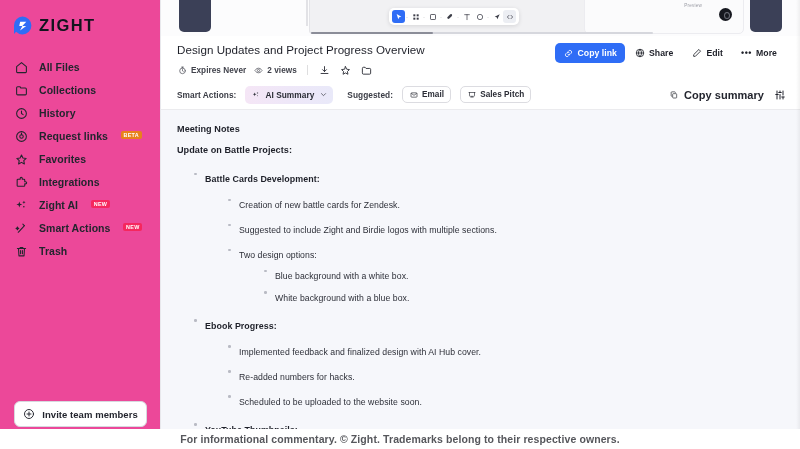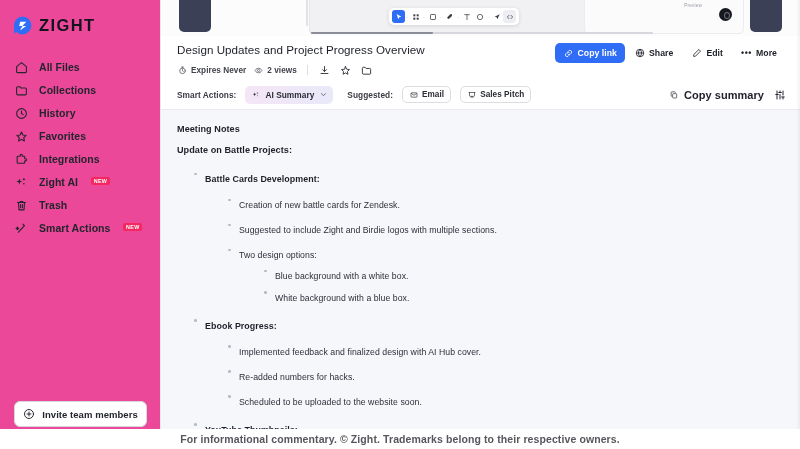--- a/index.html
+++ b/index.html
@@ -404,20 +404,31 @@
       <div class="nav-item">
         <span class="nav-ico">
           <svg width="13" height="13" viewBox="0 0 24 24" fill="none" stroke="currentColor" stroke-width="2" stroke-linecap="round" stroke-linejoin="round">
               <circle cx="12" cy="12" r="9"></circle>
               <path d="M12 7.5V12l3 2"></path>
             </svg>
         </span>
         <span class="nav-label">History</span>
       </div>
 
+      <div class="nav-item">
+        <span class="nav-ico">
+          <svg width="13" height="13" viewBox="0 0 24 24" fill="none" stroke="currentColor" stroke-width="2" stroke-linecap="round" stroke-linejoin="round">
+              <circle cx="12" cy="12" r="9"></circle>
+              <circle cx="12" cy="12" r="3.2"></circle>
+              <path d="M12 8.8V5.4"></path>
+            </svg>
+        </span>
+        <span class="nav-label">Request links</span>
+        <span class="badge beta">BETA</span>
+      </div>
 
       <div class="nav-item">
         <span class="nav-ico">
           <svg width="13" height="13" viewBox="0 0 24 24" fill="none" stroke="currentColor" stroke-width="2" stroke-linecap="round" stroke-linejoin="round">
               <path d="m12 3.6 2.6 5.6 6 .8-4.4 4.2 1.1 6-5.3-2.9-5.3 2.9 1.1-6L3.4 10l6-.8z"></path>
             </svg>
         </span>
         <span class="nav-label">Favorites</span>
       </div>
 
@@ -432,45 +443,45 @@
 
       <div class="nav-item">
         <span class="nav-ico">
           <svg width="13" height="13" viewBox="0 0 24 24" fill="currentColor">
               <path d="M8 4.5 9.4 8.6 13.5 10 9.4 11.4 8 15.5 6.6 11.4 2.5 10 6.6 8.6z"></path>
               <path d="M16.5 3 17.3 5.2 19.5 6 17.3 6.8 16.5 9 15.7 6.8 13.5 6 15.7 5.2z"></path>
               <circle cx="16.3" cy="14.2" r="1.5"></circle>
             </svg>
         </span>
         <span class="nav-label">Zight AI</span>
+        <span class="badge new">NEW</span>
+      </div>
+
+      <div class="nav-item">
+        <span class="nav-ico">
+          <svg width="13" height="13" viewBox="0 0 24 24" fill="none" stroke="currentColor" stroke-width="2" stroke-linecap="round" stroke-linejoin="round">
+              <path d="M6 19 17.5 6.5"></path>
+              <path d="m14.5 4 2.2 2.2"></path>
+              <path d="M4.5 9.3 5.3 11l1.7.8-1.7.8-.8 1.7-.8-1.7L2 11.8l1.7-.8z"></path>
+            </svg>
+        </span>
+        <span class="nav-label">Smart Actions</span>
         <span class="badge new">NEW</span>
       </div>
 
       <div class="nav-item">
         <span class="nav-ico">
           <svg width="13" height="13" viewBox="0 0 24 24" fill="none" stroke="currentColor" stroke-width="2" stroke-linecap="round" stroke-linejoin="round">
               <path d="M4.5 6.5h15"></path>
               <path d="M9.5 6.5V4.5h5v2"></path>
               <path d="M6.5 6.5 7.3 20h9.4l.8-13.5"></path>
               <path d="M10.3 10v6M13.7 10v6"></path>
             </svg>
         </span>
         <span class="nav-label">Trash</span>
-      </div>
-
-      <div class="nav-item">
-        <span class="nav-ico">
-          <svg width="13" height="13" viewBox="0 0 24 24" fill="none" stroke="currentColor" stroke-width="2" stroke-linecap="round" stroke-linejoin="round">
-              <path d="M6 19 17.5 6.5"></path>
-              <path d="m14.5 4 2.2 2.2"></path>
-              <path d="M4.5 9.3 5.3 11l1.7.8-1.7.8-.8 1.7-.8-1.7L2 11.8l1.7-.8z"></path>
-            </svg>
-        </span>
-        <span class="nav-label">Smart Actions</span>
-        <span class="badge new">NEW</span>
       </div>
 
     </nav>
 
     <div class="nav-spacer"></div>
 
     <div class="invite-wrap">
       <div class="invite-btn">
         <span class="plus-ico">
           <svg width="12" height="12" viewBox="0 0 24 24" fill="none" stroke="currentColor" stroke-width="1.9" stroke-linecap="round">

